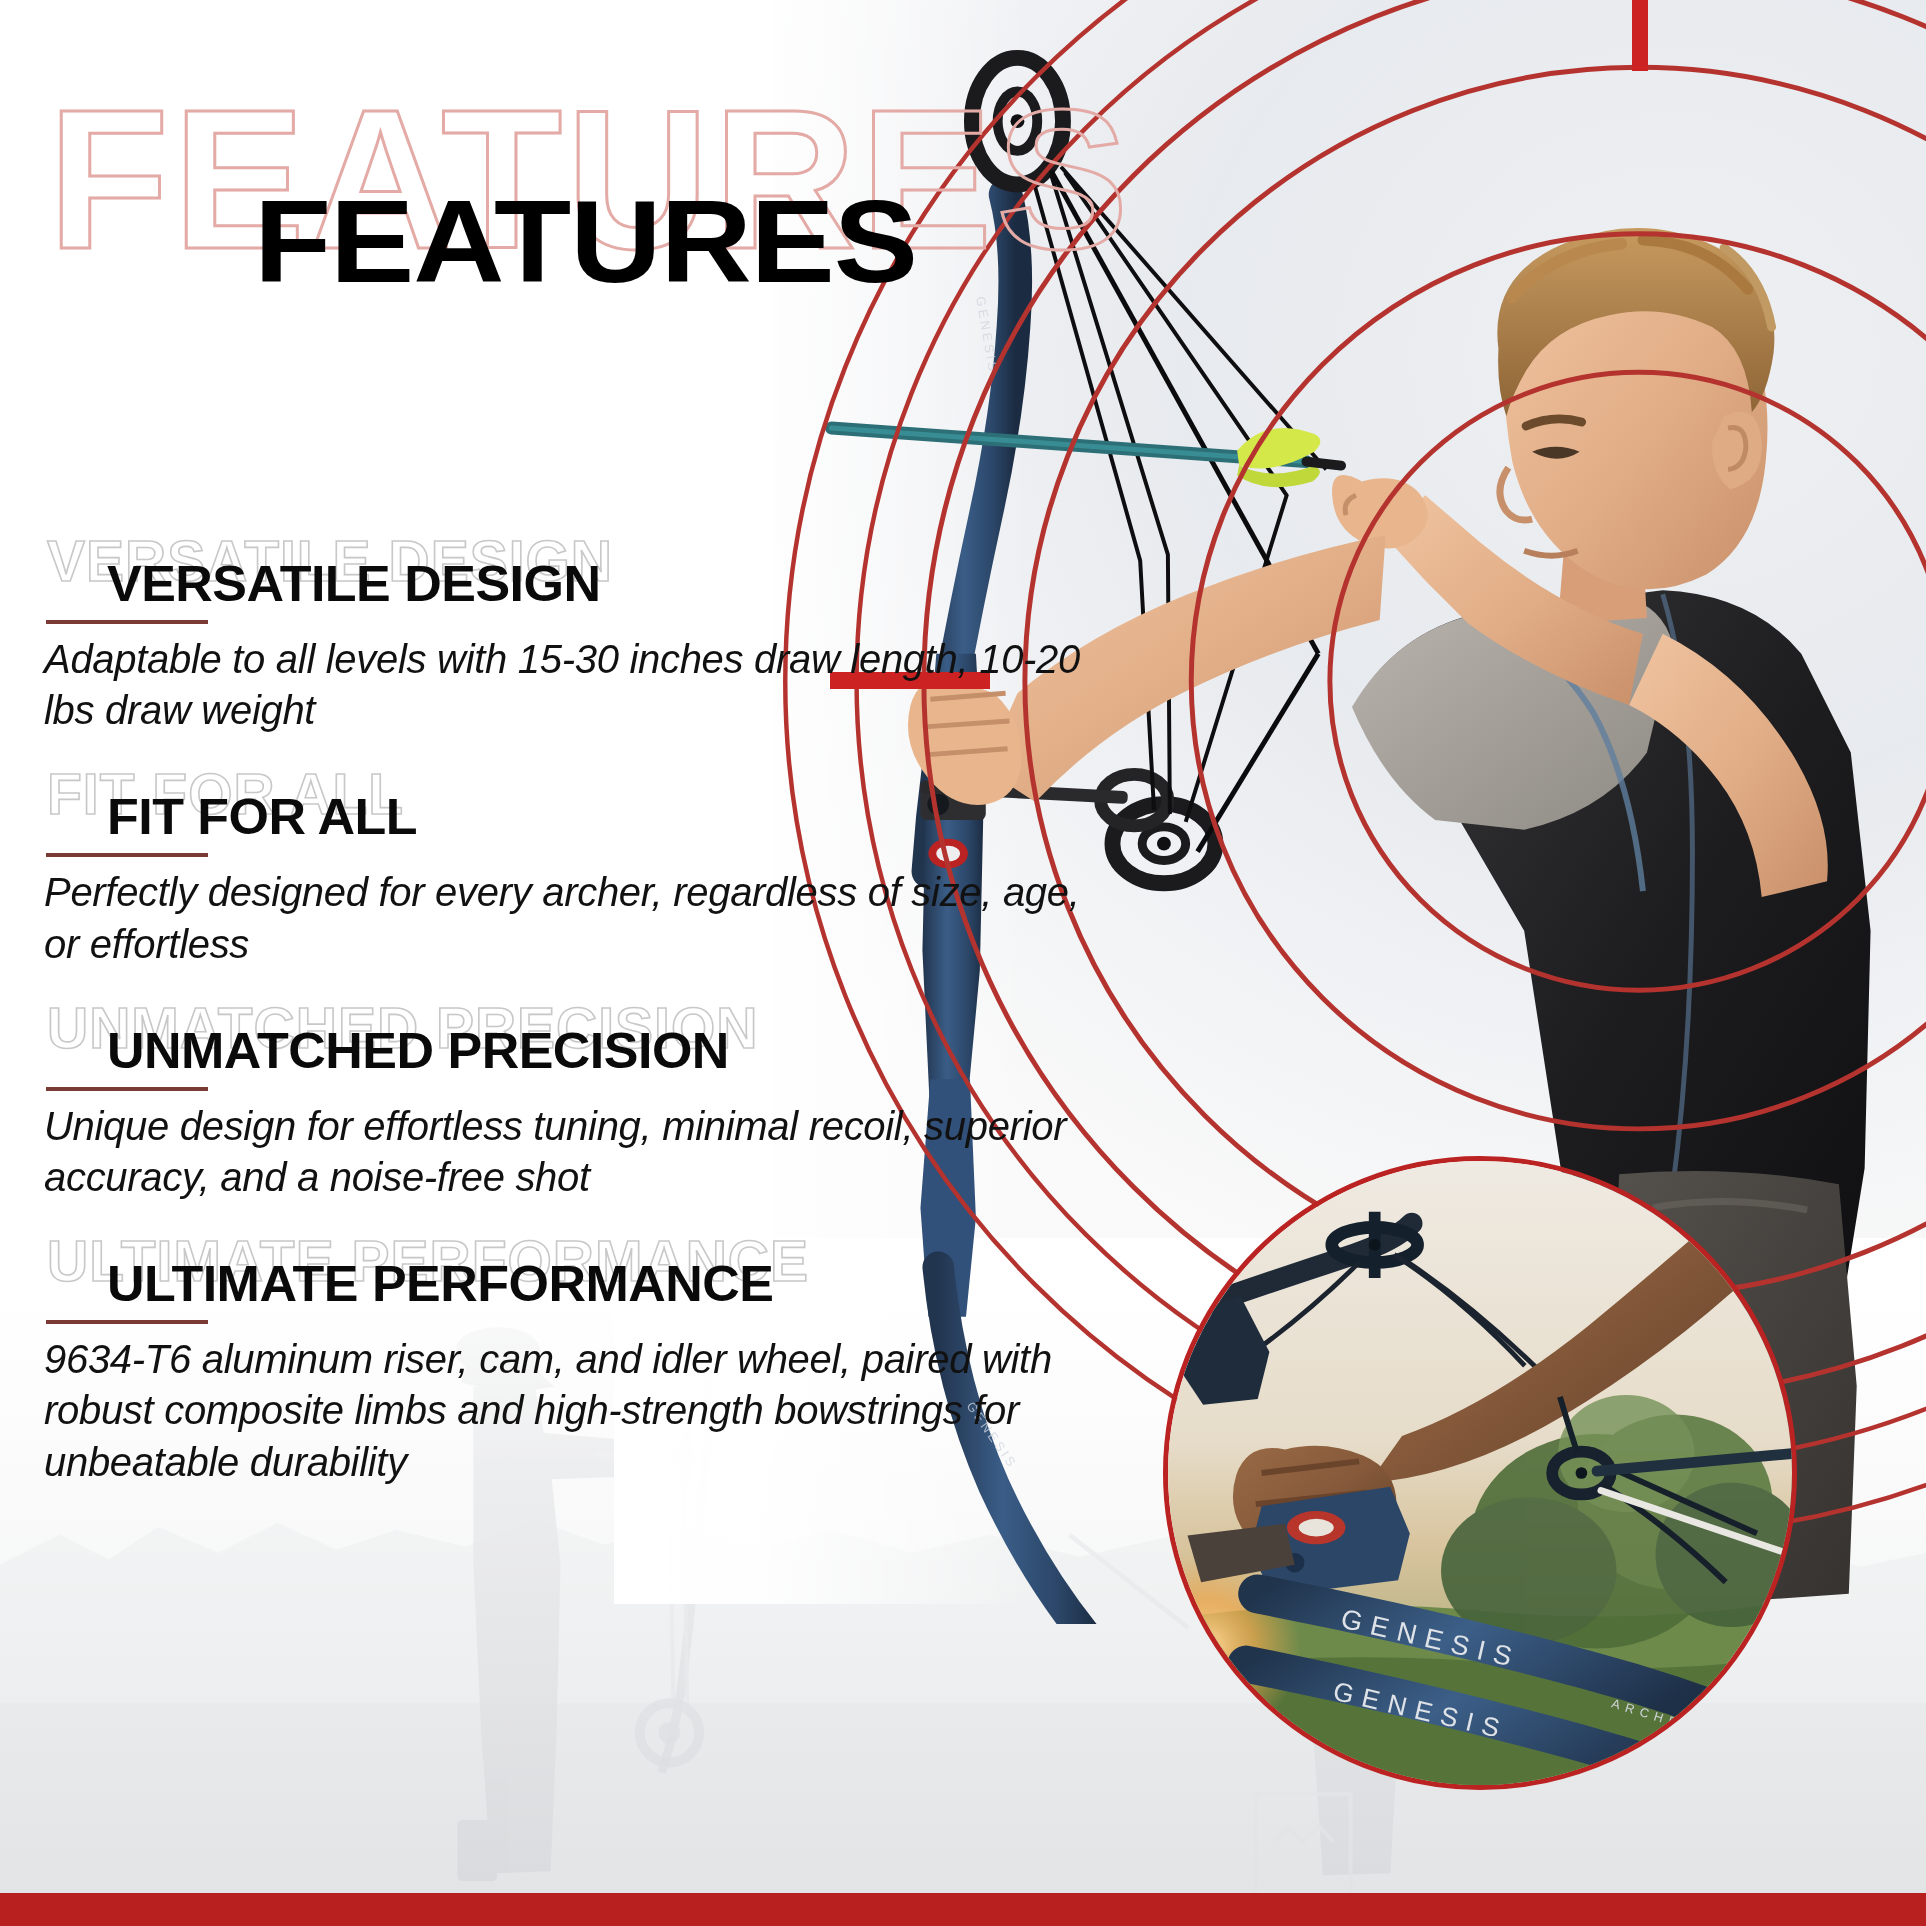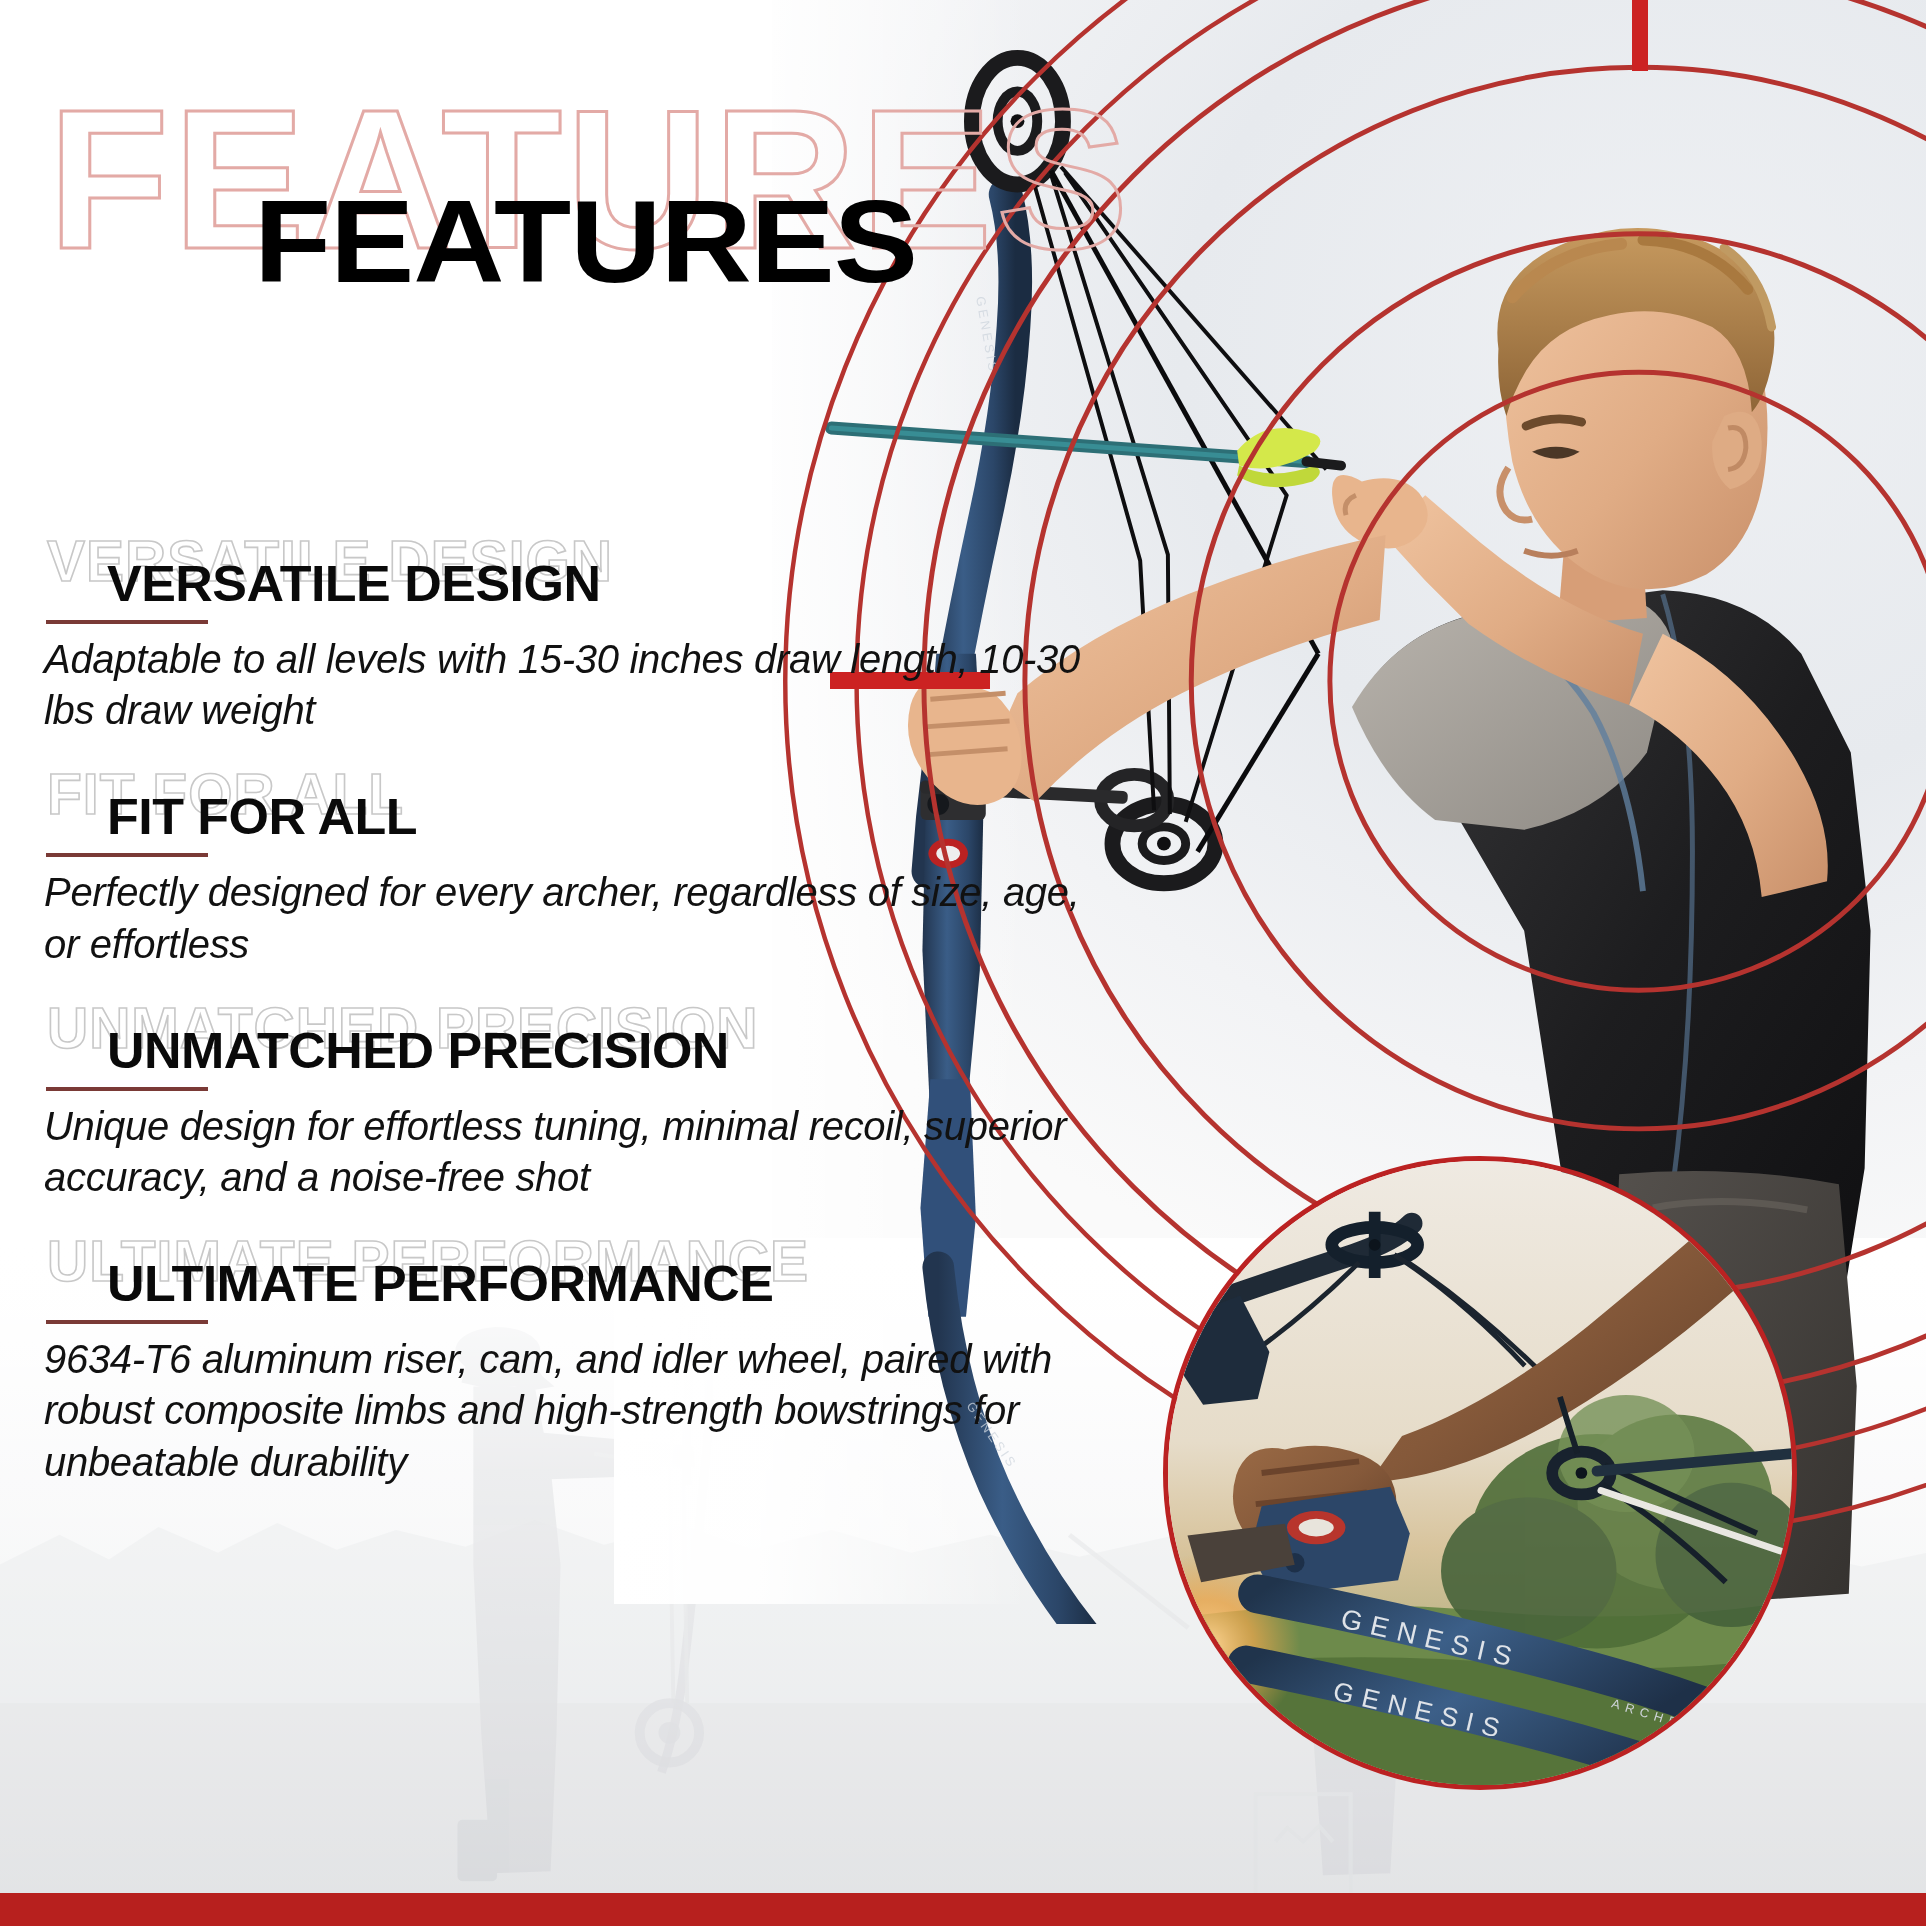--- a/index.html
+++ b/index.html
@@ -486,21 +486,21 @@
     <div class="title-ghost">FEATURES</div>
     <div class="title-main">FEATURES</div>
   </div>
 
   <div class="features">
 
     <div class="feature">
       <div class="f-ghost">VERSATILE DESIGN</div>
       <div class="f-title">VERSATILE DESIGN</div>
       <div class="f-rule"></div>
-      <div class="f-body">Adaptable to all levels with 15-30 inches draw length, 10-30 lbs draw weight</div>
+      <div class="f-body">Adaptable to all levels with 15-30 inches draw length, 10-20 lbs draw weight</div>
     </div>
 
     <div class="feature">
       <div class="f-ghost">FIT FOR ALL</div>
       <div class="f-title">FIT FOR ALL</div>
       <div class="f-rule"></div>
       <div class="f-body">Perfectly designed for every archer, regardless of size, age, or effortless</div>
     </div>
 
     <div class="feature">

